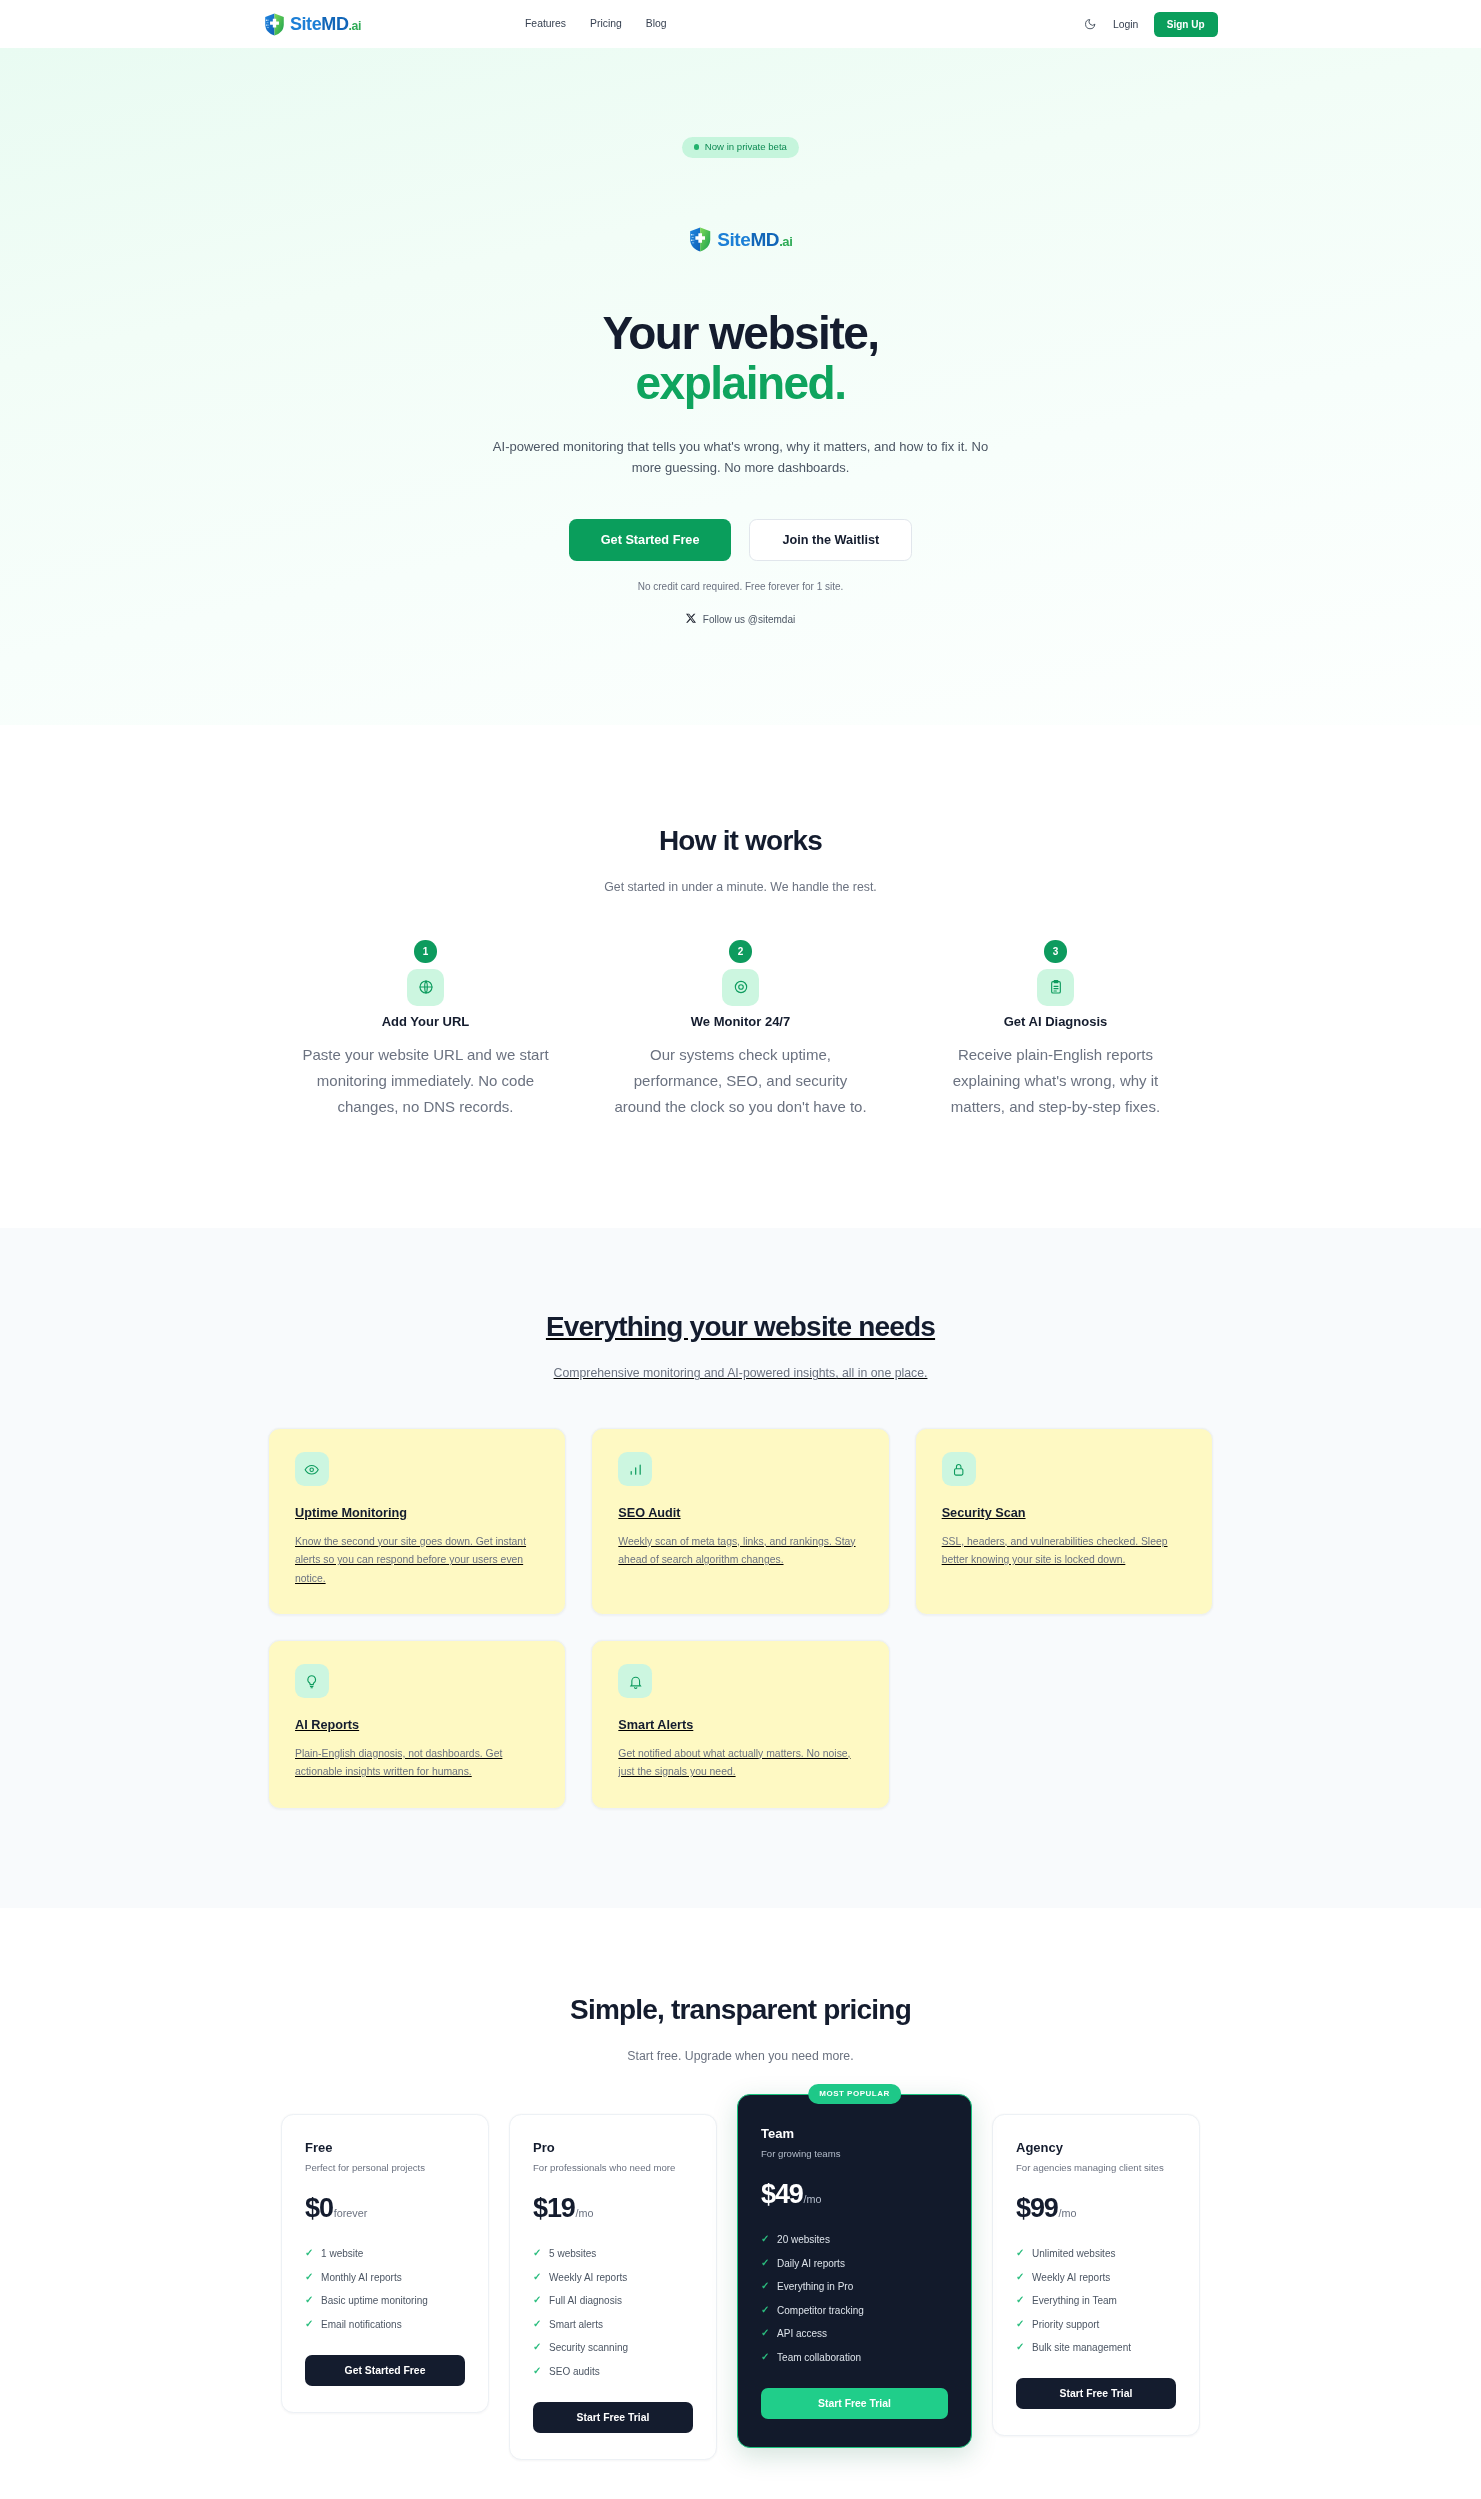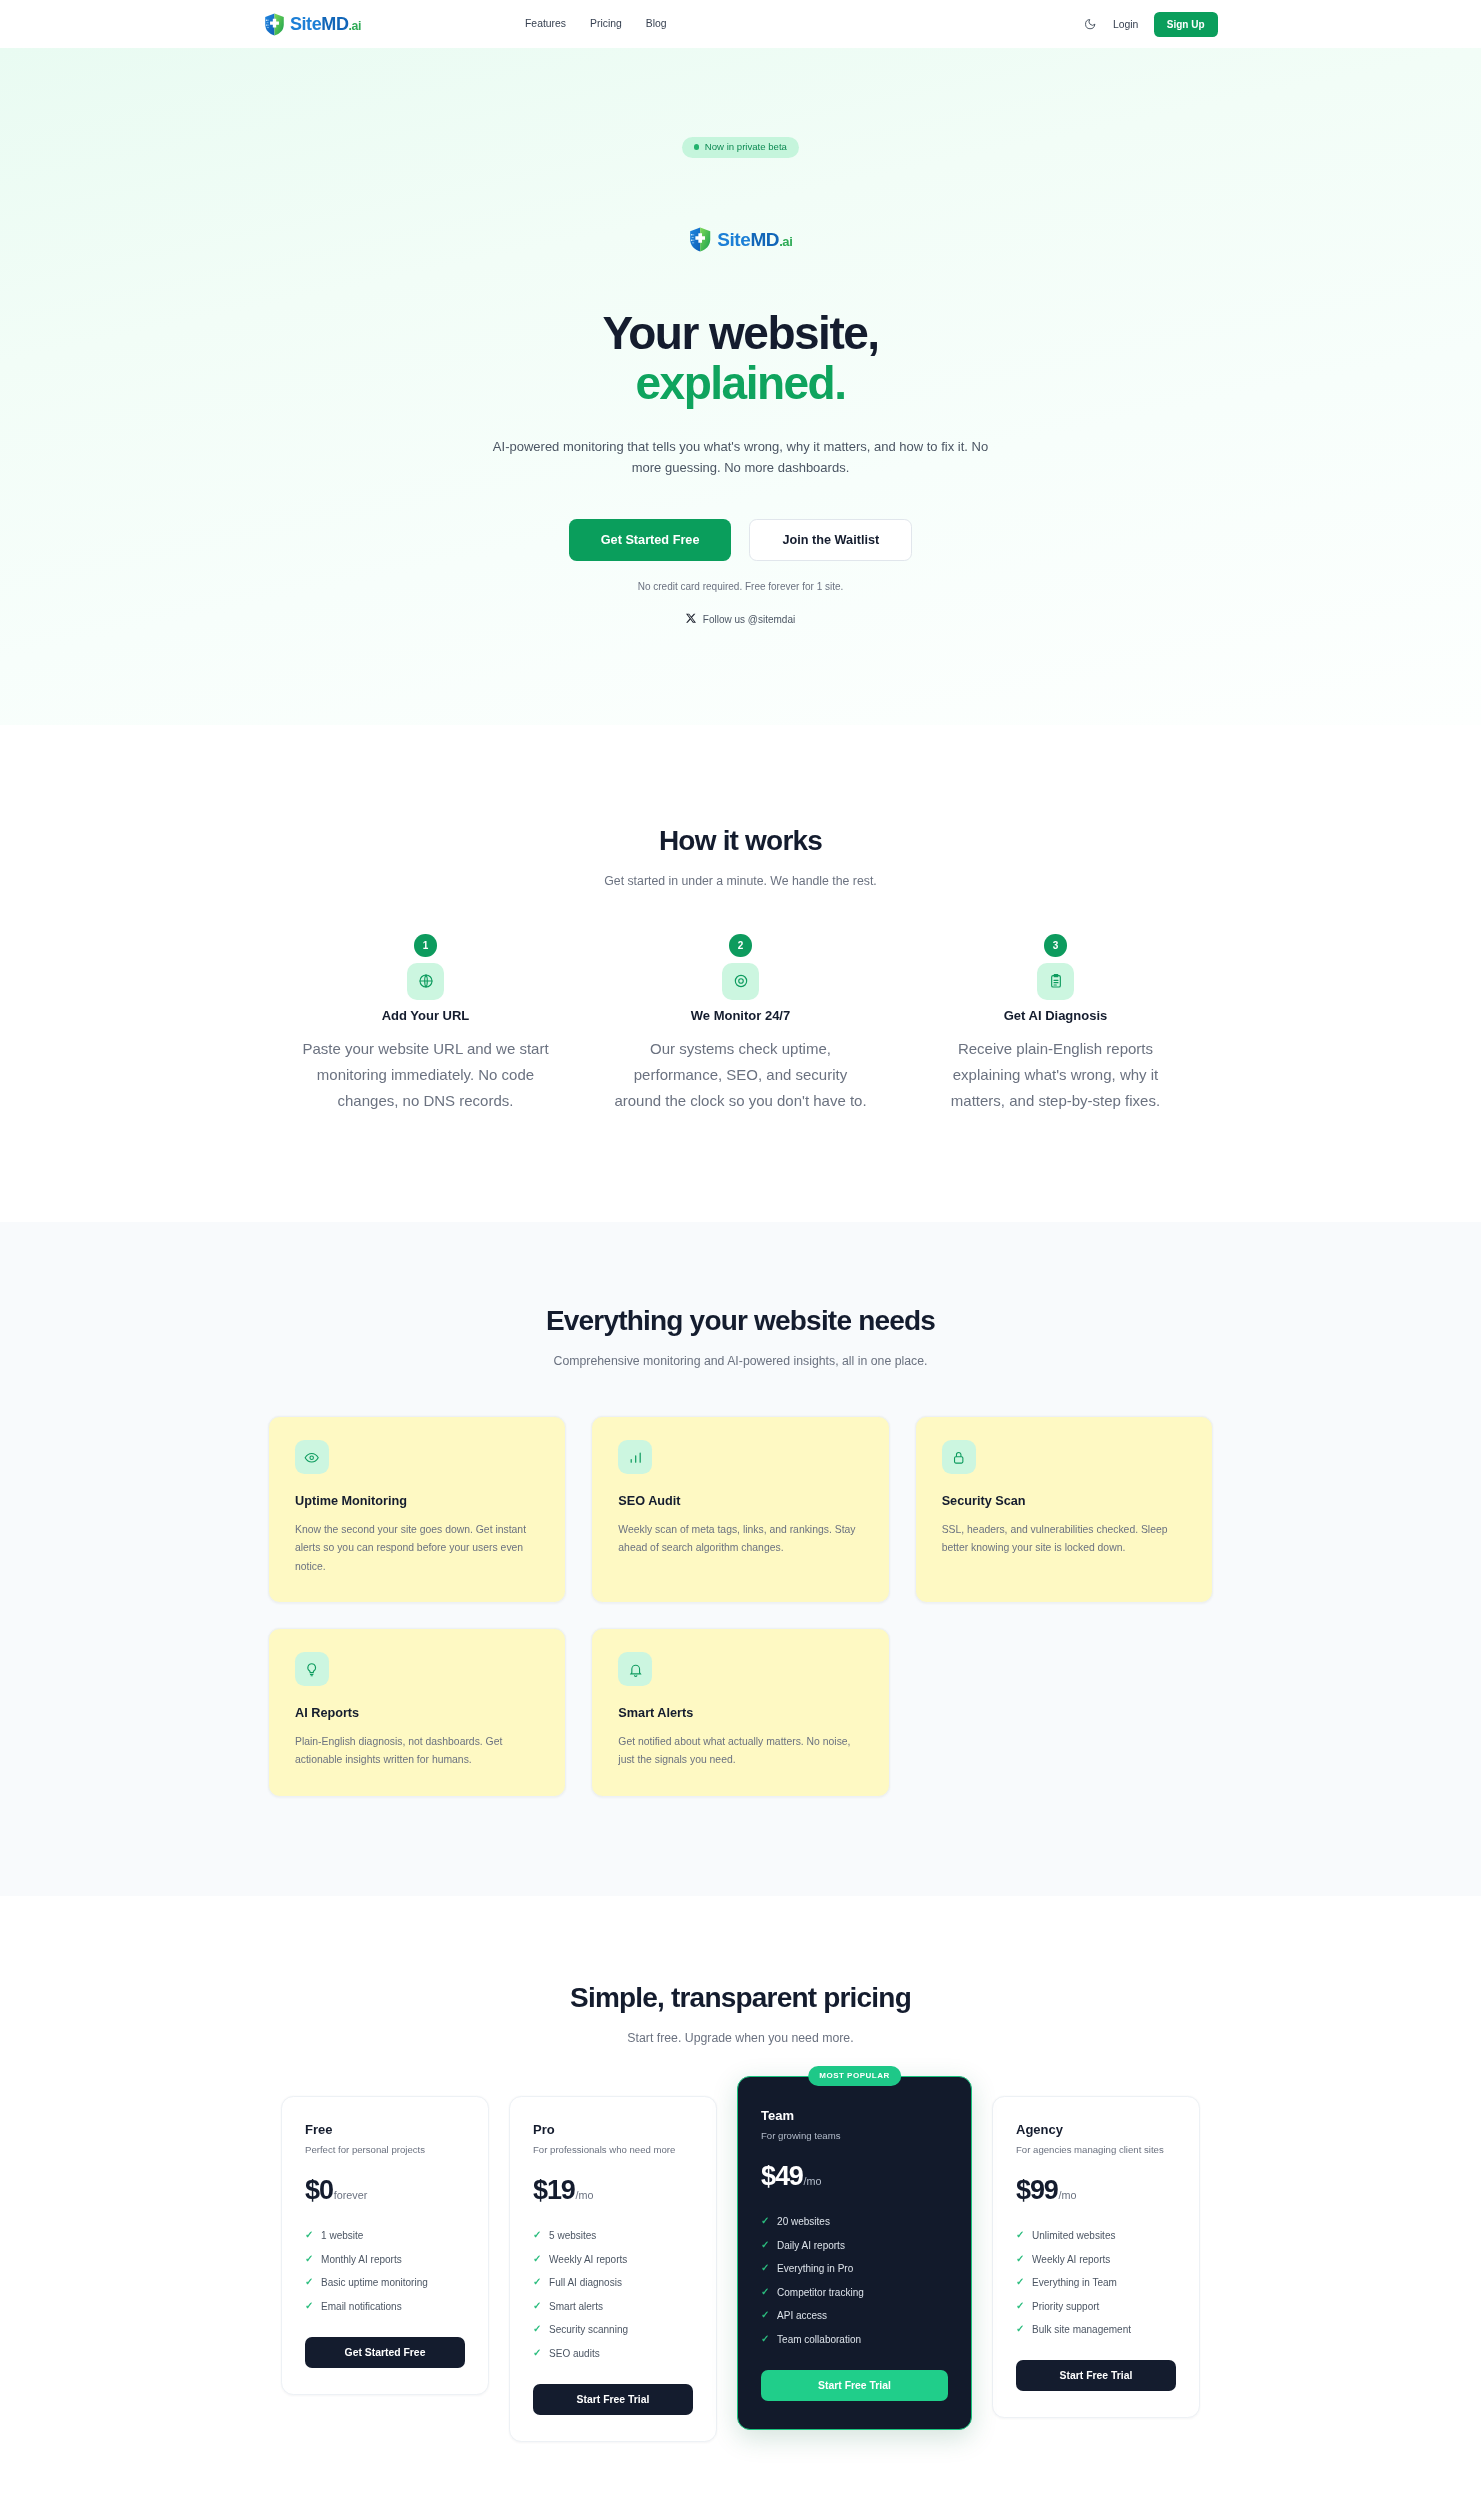--- a/index.html
+++ b/index.html
@@ -179,31 +179,31 @@
     display: inline-flex;
     align-items: center;
     gap: 7px;
     font-size: 10px;
     color: #4b5563;
     text-decoration: none;
   }
 
   
   .section { padding: 74px 0; }
-  .section-gray { background: #f8fafc; }
+  .section-gray { background: #f8fafc; text-decoration: underline; }
   .container { width: 945px; margin: 0 auto; }
   .section-title {
     font-size: 28px;
     font-weight: bold;
     color: #141c2e;
     text-align: center;
     letter-spacing: -0.8px;
   }
   .section-sub {
-    margin-top: 17px;
+    margin-top: 23px;
     font-size: 12.3px;
     color: #6b7280;
     text-align: center;
   }
 
   
   .how-section { padding: 100px 0 108px; }
   .steps {
     margin-top: 46px;
     display: flex;

